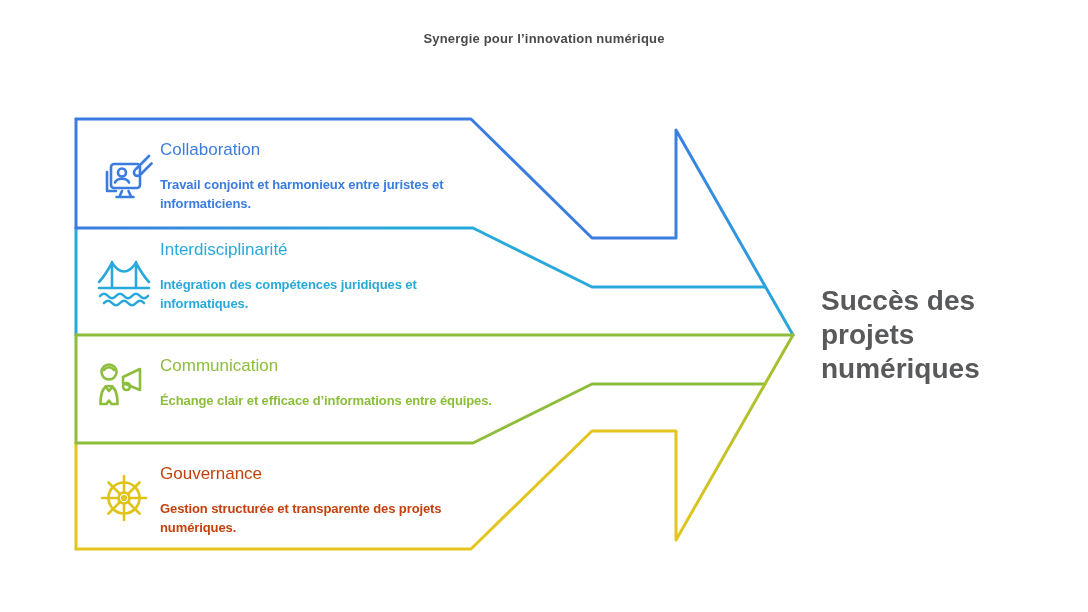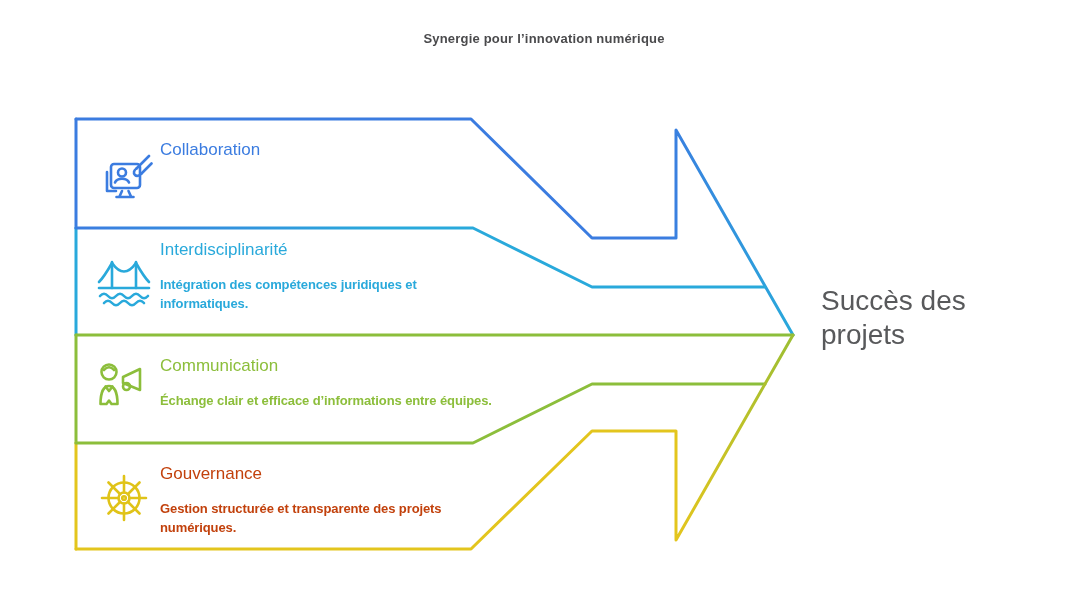--- a/index.html
+++ b/index.html
@@ -28,21 +28,21 @@
   .band-title{font-size:17px;font-weight:normal;line-height:20px;margin:0 0 15px 0;}
   .band-desc{font-size:13px;font-weight:bold;line-height:19px;letter-spacing:-.1px;margin:0;}
 
   .c-blue{color:#3B7CE0;}
   .c-cyan{color:#29A9DB;}
   .c-green{color:#8CBE3B;}
   .c-yellow{color:#c2410c;}
 
   .outcome{
     position:absolute;left:821px;top:284px;width:250px;
-    font-size:28px;line-height:34px;color:#58595B;font-weight:normal;
+    font-size:28px;line-height:34px;color:#58595B;font-weight:bold;
   }
   .outcome span{display:block;}
 </style>
 </head>
 <body>
 
 <div class="canvas">
 
   <div class="diagram-title">Synergie pour l’innovation numérique</div>
 
@@ -89,20 +89,21 @@
       <rect x="16" y="14" width="29" height="24" rx="3"></rect>
       <circle cx="27" cy="22.5" r="4"></circle>
       <path d="M20 32.5 c2 -5 12 -5 14 0"></path>
       <path d="M27 41 l-2.5 5.5 M33.5 41 l2.5 5.5 M21.5 47 h17"></path>
       <path d="M41.5 18.5 L54 6 M46.5 23.5 L56.5 13.5"></path>
       <path d="M41.5 18.5 c-2.5 1.5 -3.5 4.5 -1.5 6.5 c1.5 1.5 4.5 1 6.5 -1.5"></path>
     </svg>
   </div>
   <div class="band-text band-text-1">
     <h2 class="band-title c-blue">Collaboration</h2>
+    <p class="band-desc c-blue">Travail conjoint et harmonieux entre juristes et informaticiens.</p>
   </div>
 
   <div class="icon icon-2">
     <svg viewBox="0 0 58 58" fill="none" stroke="#29A9DB" stroke-width="2.6" stroke-linecap="round" stroke-linejoin="round">
       <path d="M4 35 H54"></path>
       <path d="M17 35 V9 M41 35 V9"></path>
       <path d="M17 10 Q29 27 41 10"></path>
       <path d="M17 10 Q9 24 4 29 M41 10 Q49 24 54 29"></path>
       <path d="M5 43 q4 -4.5 8 0 t8 0 t8 0 t8 0 t8 0 t8 0"></path>
       <path d="M9 50 q4 -4.5 8 0 t8 0 t8 0 t8 0 t8 0"></path>
@@ -138,15 +139,16 @@
     </svg>
   </div>
   <div class="band-text band-text-4">
     <h2 class="band-title c-yellow">Gouvernance</h2>
     <p class="band-desc c-yellow">Gestion structurée et transparente des projets numériques.</p>
   </div>
 
   <div class="outcome">
     <span>Succès des</span>
     <span>projets</span>
+    <span>numériques</span>
   </div>
 
 </div>
 
 </body></html>

